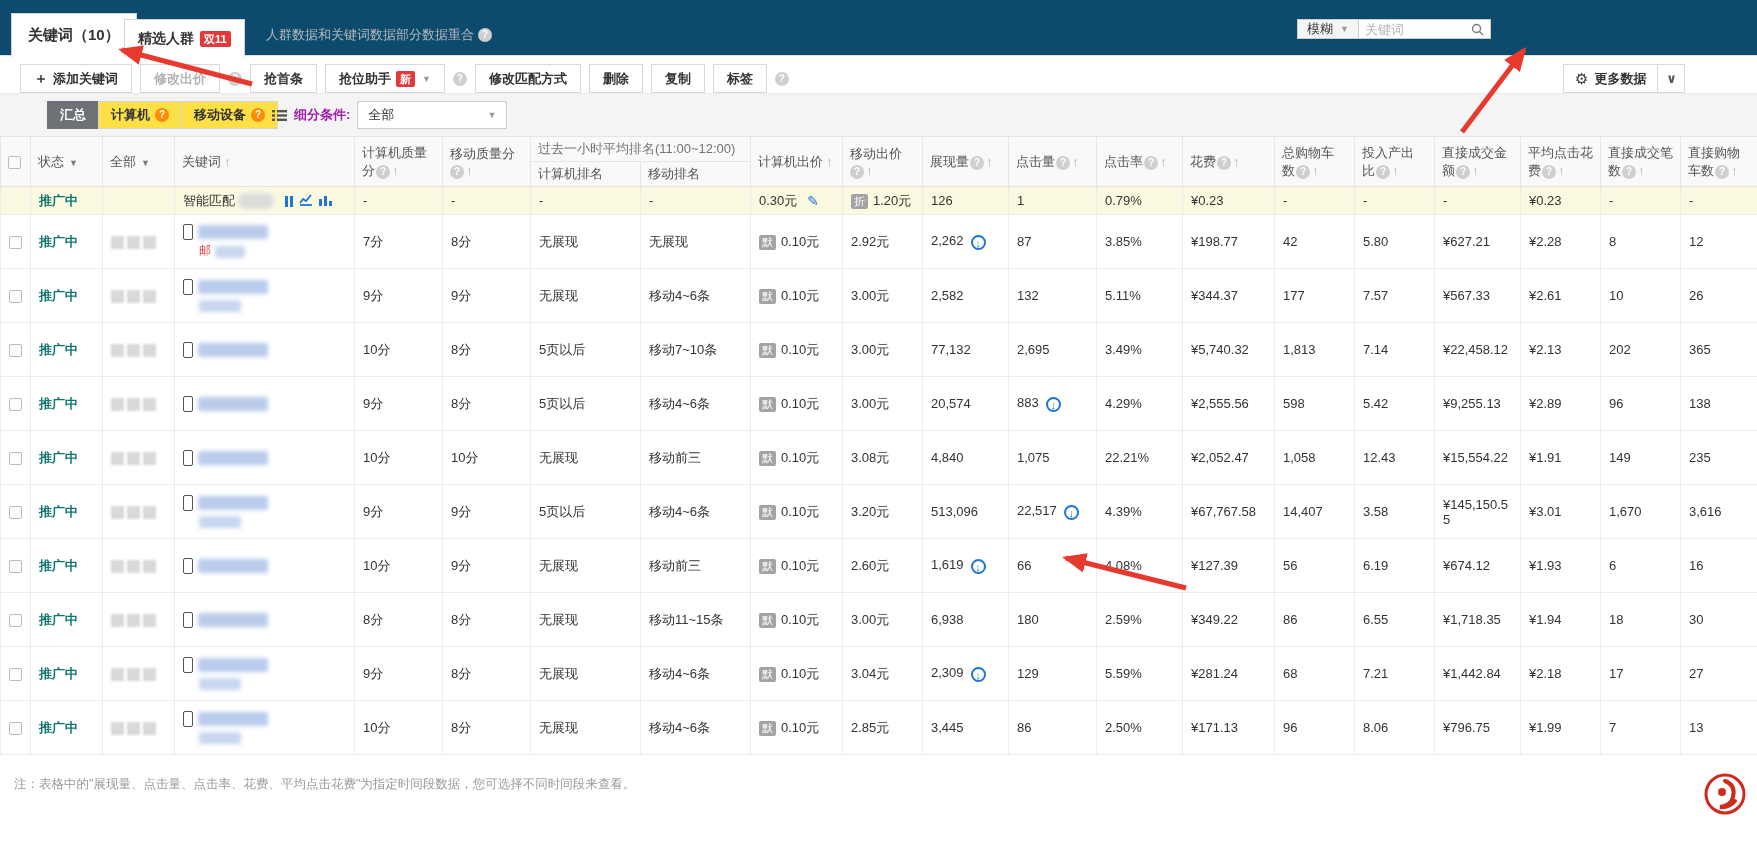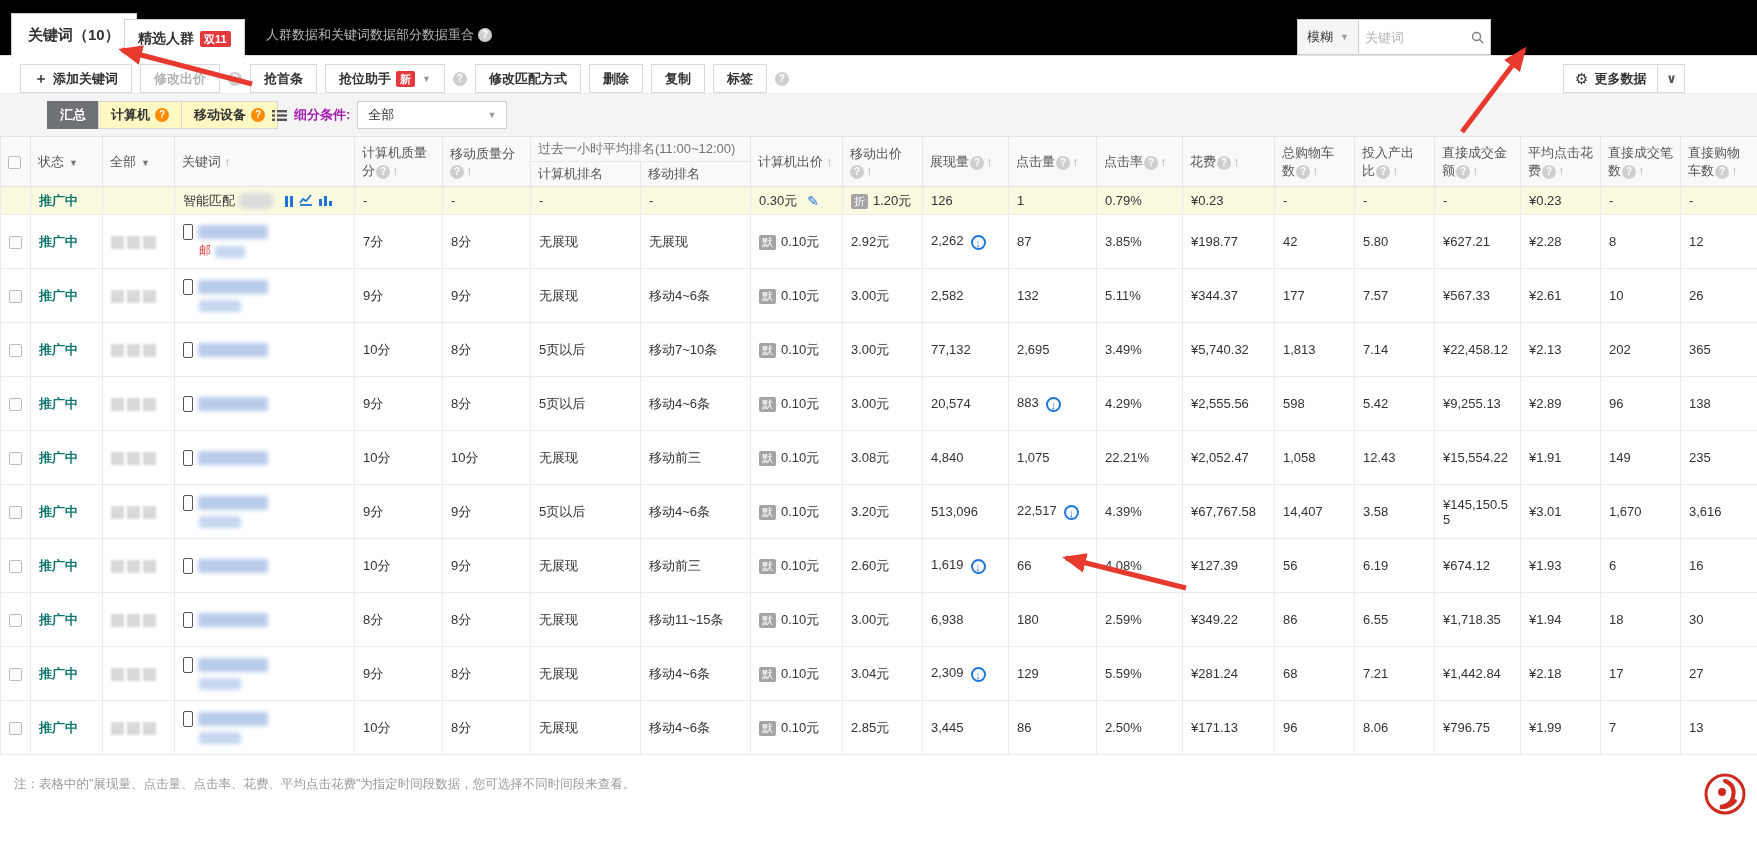--- a/index.html
+++ b/index.html
@@ -3,34 +3,34 @@
 <meta charset="utf-8">
 <style>
   * { box-sizing: border-box; margin: 0; padding: 0; }
   html,body { width:1757px; height:844px; }
   body {
     position: relative;
     font-family: "Liberation Sans", "DejaVu Sans", sans-serif;
     font-size: 13px; color:#333; background:#fff; overflow:hidden;
   }
   
-  .tabstrip { position:absolute; top:0; left:0; right:0; height:56px; background:#000000; border-bottom:1px solid #e0e0e0; z-index:5; }
+  .tabstrip { position:absolute; top:0; left:0; right:0; height:56px; background:#0c4a6e; border-bottom:1px solid #e0e0e0; z-index:5; }
   .tab-kw { position:absolute; left:11px; top:13px; height:44px; min-width:110px; background:#fff;
     border:1px solid #d3d3d3; border-bottom:none; display:flex; align-items:center; justify-content:center;
     font-size:15px; font-weight:bold; padding:0 16px; z-index:6; }
   .tab-aud { position:absolute; left:124px; top:19px; height:38px; background:#fff;
     border:1px solid #d3d3d3; border-bottom:none; display:flex; align-items:center; gap:6px;
     font-size:14px; font-weight:bold; padding:0 13px; z-index:6; }
   .badge-red { background:#e4393c; color:#fff; font-size:11px; font-weight:bold; padding:1px 4px; border-radius:2px; line-height:14px; }
   .tab-note { position:absolute; left:266px; top:26px; color:#b9b9b9; font-size:13px; display:flex; align-items:center; gap:4px; }
   .help { display:inline-block; width:14px; height:14px; border-radius:50%; background:#cfcfcf; color:#fff;
     font-size:10px; line-height:14px; text-align:center; font-weight:bold; flex:none; }
   .help.orange { background:#ff8b00; }
   
-  .search-wrap { position:absolute; left:1277px; top:19px; height:36px; display:flex; z-index:6;padding-left:20px; }
+  .search-wrap { position:absolute; left:1277px; top:19px; height:20px; display:flex; z-index:6;padding-left:20px; }
   .fuzzy { display:flex; align-items:center; gap:7px; background:#f5f5f5; border:1px solid #ccc; padding:0 9px; color:#333; }
   .fuzzy .caret { color:#9a9a9a; font-size:9px; }
   .searchbox { display:flex; align-items:center; border:1px solid #ccc; border-left:none; background:#fff; width:132px; padding:0 6px; }
   .searchbox input { border:none; outline:none; width:100px; font-size:13px; color:#333; font-family:inherit; background:transparent; }
   .searchbox input::placeholder { color:#b5b5b5; }
   .date-btn { position:absolute; left:1477px; top:19px; width:280px; height:28px; border:1px solid #ccc; border-right:none;
     background:#fff; display:flex; align-items:center; gap:7px; padding-left:12px; font-weight:bold; z-index:6; }
   
   .toolbar { position:absolute; left:20px; top:64px; display:flex; align-items:center; gap:8px; z-index:5; }
   .btn { border:1px solid #d9d9d9; background:#fff; height:29px; display:flex; align-items:center; gap:5px;
@@ -38,21 +38,21 @@
   .btn .plus { font-weight:bold; font-size:14px; }
   .btn.disabled { color:#b3b3b3;text-align:center; }
   .btn .caret { color:#9a9a9a; font-size:9px; margin-left:2px; }
   .more-wrap { position:absolute; left:1563px; top:64px; display:flex; z-index:5; }
   .more-btn { border:1px solid #d9d9d9; background:#fff; height:29px; display:flex; align-items:center; gap:6px; padding:0 11px; font-weight:bold; }
   .more-chev { border:1px solid #d9d9d9; border-left:none; background:#fff; height:29px; width:27px; display:flex; align-items:center; justify-content:center; color:#555; font-weight:bold; }
   .gear { font-size:15px; line-height:1; }
   
   .segband { position:absolute; left:0; top:93px; right:0; height:43px; background:#f4f4f4; border-top:1px solid #ededed; z-index:4; }
   .segtabs { position:absolute; left:25px; top:7px; display:flex;margin-left:22px; }
-  .seg { border:1px solid #d6d6d6; background:#fef9c3; height:28px; display:flex; align-items:center; gap:5px;
+  .seg { border:1px solid #d6d6d6; background:#fde047; height:28px; display:flex; align-items:center; gap:5px;
     padding:0 12px; font-weight:bold; margin-right:-1px; }
   .seg.active { background:#6e7277; border-color:#6e7277; color:#fff; }
   .filter { position:absolute; left:272px; top:7px; display:flex; align-items:center; gap:7px; }
   .filter-label { font-weight:bold; color:#a21caf; }
   .selectbox { width:150px; height:28px; border:1px solid #ccc; background:#fff; display:flex; align-items:center;
     justify-content:space-between; padding:0 10px; }
   .selectbox .caret { color:#9a9a9a; font-size:9px; }
   
   .table-host { position:absolute; left:0; top:136px; z-index:3; }
   table { border-collapse:collapse; table-layout:fixed; width:1758px; }

